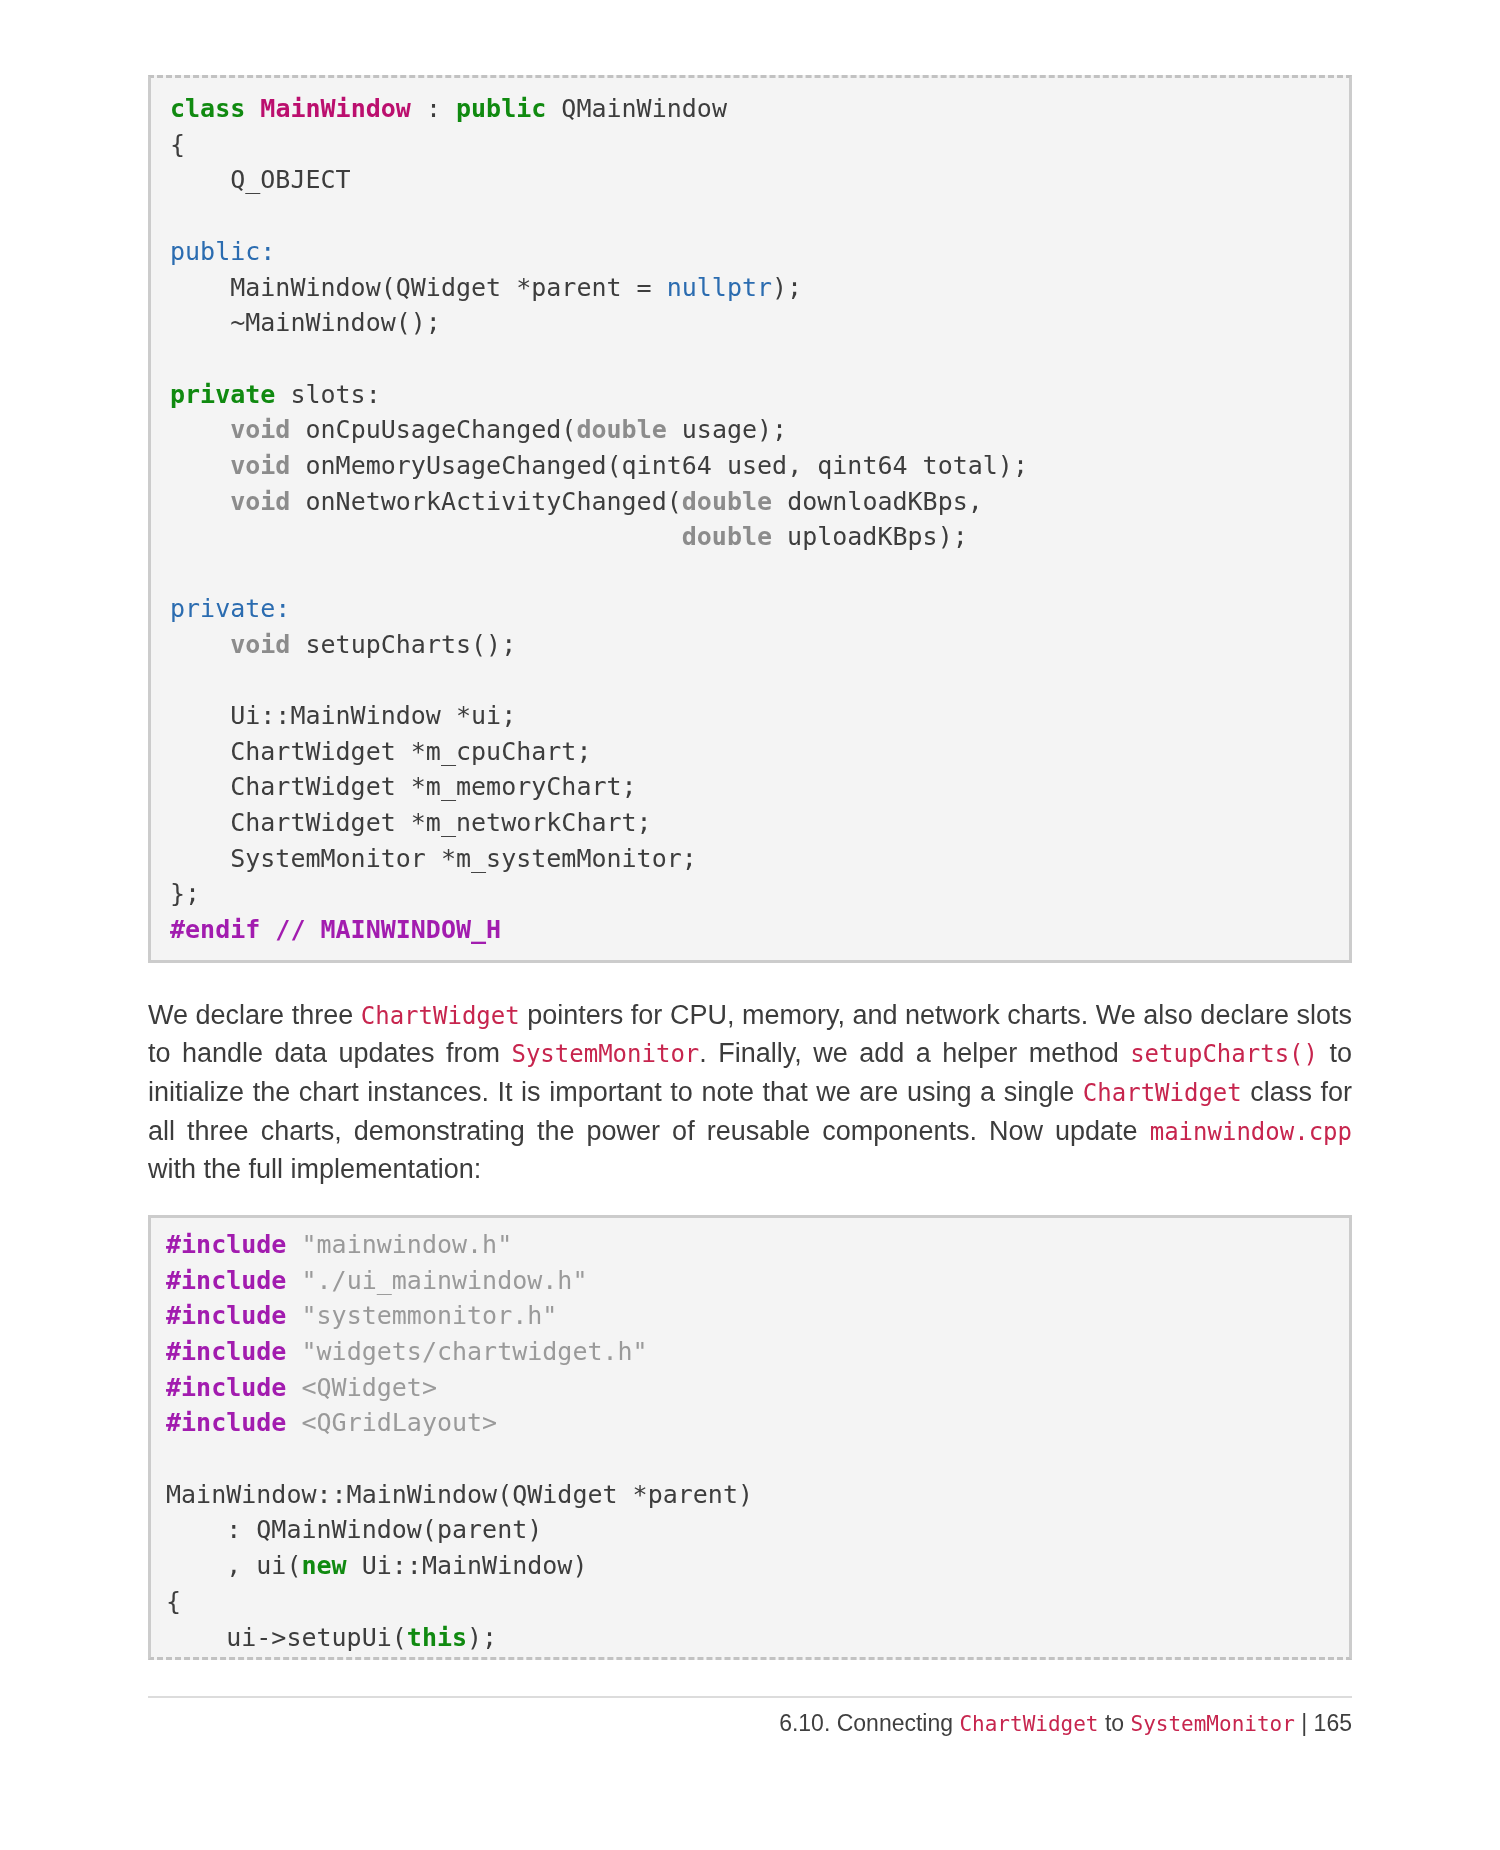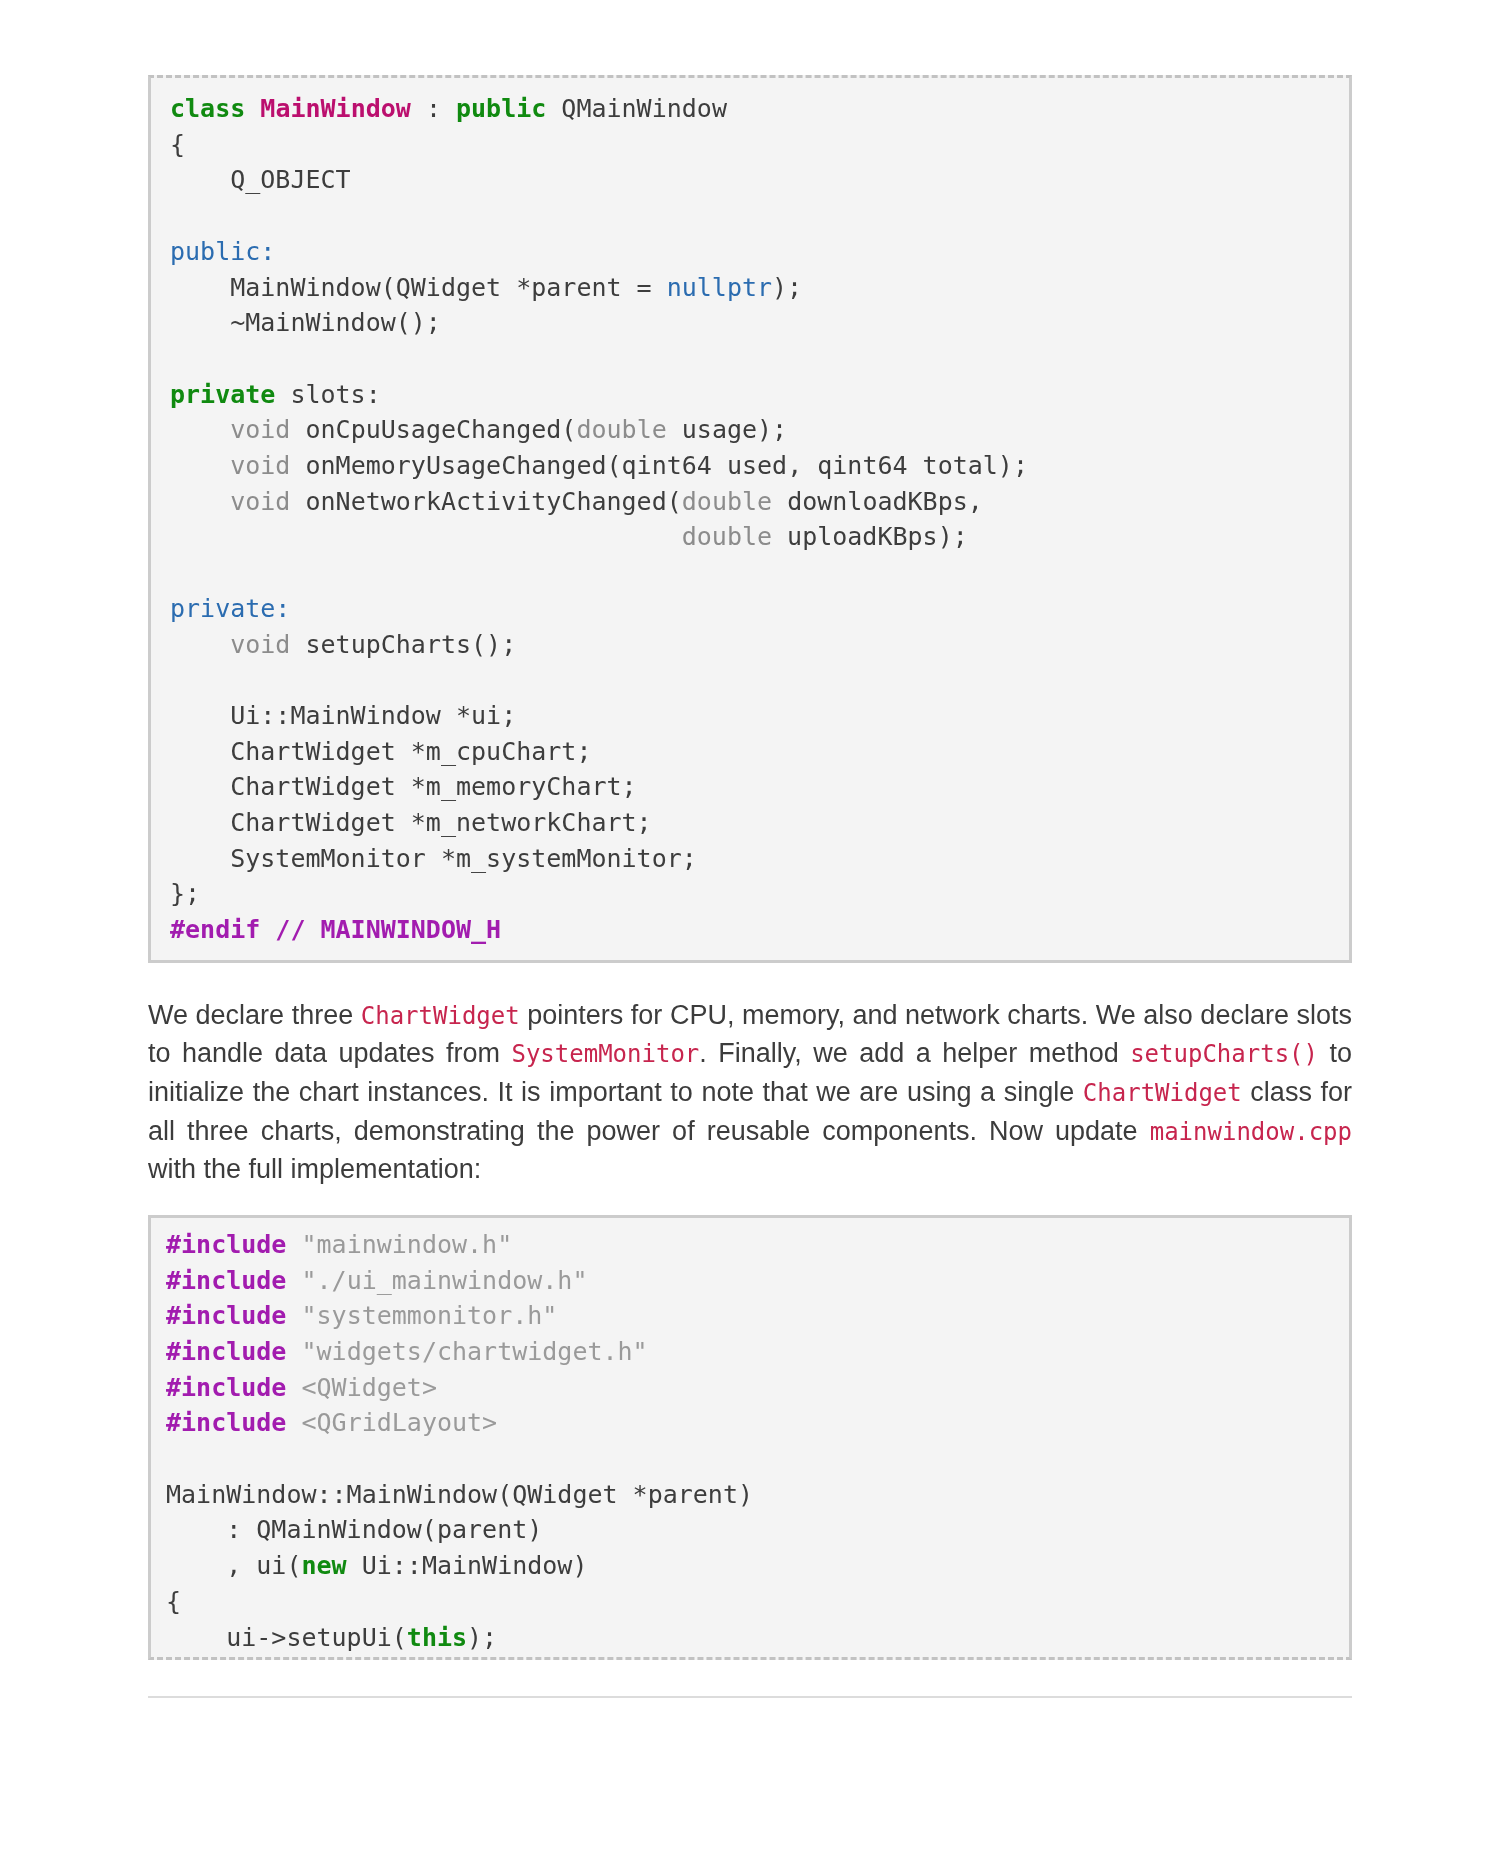--- a/index.html
+++ b/index.html
@@ -34,21 +34,21 @@
   .block-2{
     margin-top:26px;
     border-top:3px solid #cccccc;
     border-bottom:3px dashed #c2c2c2;
     padding:9px 14px 2px 15px;
   }
   .code-line{min-height:35.7px;}
   .tok-kw {color:#108a10;font-weight:bold;}
   .tok-cls{color:#bb0f6e;font-weight:bold;}
   .tok-blu{color:#2b6cb0;margin-top:24px;}
-  .tok-typ{color:#8c8c8c;font-weight:normal;margin-top:14px;}
+  .tok-typ{color:#8c8c8c;font-weight:bold;margin-top:14px;}
   .tok-pre{color:#a21caf;font-weight:bold;}
   .tok-str{color:#9a9a9a;}
   .tok-pl {color:#3d3d3d;}
 
   
   .body-paragraph{
     margin:34px 0 0 0;
     font-size:27px;
     line-height:37.6px;
     color:#3c3c3c;
@@ -95,15 +95,16 @@
 
     <pre class="code-block block-1"><div class="code-line"><span class="tok-kw">class</span><span class="tok-pl"> </span><span class="tok-cls">MainWindow</span><span class="tok-pl"> : </span><span class="tok-kw">public</span><span class="tok-pl"> QMainWindow</span></div><div class="code-line"><span class="tok-pl">{</span></div><div class="code-line"><span class="tok-pl">    Q_OBJECT</span></div><div class="code-line">&nbsp;</div><div class="code-line"><span class="tok-blu">public:</span></div><div class="code-line"><span class="tok-pl">    MainWindow(QWidget *parent = </span><span class="tok-blu">nullptr</span><span class="tok-pl">);</span></div><div class="code-line"><span class="tok-pl">    ~MainWindow();</span></div><div class="code-line">&nbsp;</div><div class="code-line"><span class="tok-kw">private</span><span class="tok-pl"> slots:</span></div><div class="code-line"><span class="tok-pl">    </span><span class="tok-typ">void</span><span class="tok-pl"> onCpuUsageChanged(</span><span class="tok-typ">double</span><span class="tok-pl"> usage);</span></div><div class="code-line"><span class="tok-pl">    </span><span class="tok-typ">void</span><span class="tok-pl"> onMemoryUsageChanged(qint64 used, qint64 total);</span></div><div class="code-line"><span class="tok-pl">    </span><span class="tok-typ">void</span><span class="tok-pl"> onNetworkActivityChanged(</span><span class="tok-typ">double</span><span class="tok-pl"> downloadKBps,</span></div><div class="code-line"><span class="tok-pl">                                  </span><span class="tok-typ">double</span><span class="tok-pl"> uploadKBps);</span></div><div class="code-line">&nbsp;</div><div class="code-line"><span class="tok-blu">private:</span></div><div class="code-line"><span class="tok-pl">    </span><span class="tok-typ">void</span><span class="tok-pl"> setupCharts();</span></div><div class="code-line">&nbsp;</div><div class="code-line"><span class="tok-pl">    Ui::MainWindow *ui;</span></div><div class="code-line"><span class="tok-pl">    ChartWidget *m_cpuChart;</span></div><div class="code-line"><span class="tok-pl">    ChartWidget *m_memoryChart;</span></div><div class="code-line"><span class="tok-pl">    ChartWidget *m_networkChart;</span></div><div class="code-line"><span class="tok-pl">    SystemMonitor *m_systemMonitor;</span></div><div class="code-line"><span class="tok-pl">};</span></div><div class="code-line"><span class="tok-pre">#endif // MAINWINDOW_H</span></div></pre>
 
     <p class="body-paragraph">We declare three <code>ChartWidget</code> pointers for CPU, memory, and network charts. We also declare slots to handle data updates from <code>SystemMonitor</code>. Finally, we add a helper method <code>setupCharts()</code> to initialize the chart instances. It is important to note that we are using a single <code>ChartWidget</code> class for all three charts, demonstrating the power of reusable components. Now update <code>mainwindow.cpp</code> with the full implementation:</p>
 
 
     <pre class="code-block block-2"><div class="code-line"><span class="tok-pre">#include</span><span class="tok-pl"> </span><span class="tok-str">"mainwindow.h"</span></div><div class="code-line"><span class="tok-pre">#include</span><span class="tok-pl"> </span><span class="tok-str">"./ui_mainwindow.h"</span></div><div class="code-line"><span class="tok-pre">#include</span><span class="tok-pl"> </span><span class="tok-str">"systemmonitor.h"</span></div><div class="code-line"><span class="tok-pre">#include</span><span class="tok-pl"> </span><span class="tok-str">"widgets/chartwidget.h"</span></div><div class="code-line"><span class="tok-pre">#include</span><span class="tok-pl"> </span><span class="tok-str">&lt;QWidget&gt;</span></div><div class="code-line"><span class="tok-pre">#include</span><span class="tok-pl"> </span><span class="tok-str">&lt;QGridLayout&gt;</span></div><div class="code-line">&nbsp;</div><div class="code-line"><span class="tok-pl">MainWindow::MainWindow(QWidget *parent)</span></div><div class="code-line"><span class="tok-pl">    : QMainWindow(parent)</span></div><div class="code-line"><span class="tok-pl">    , ui(</span><span class="tok-kw">new</span><span class="tok-pl"> Ui::MainWindow)</span></div><div class="code-line"><span class="tok-pl">{</span></div><div class="code-line"><span class="tok-pl">    ui-&gt;setupUi(</span><span class="tok-kw">this</span><span class="tok-pl">);</span></div></pre>
 
     <hr class="footer-rule">
 
+    <div class="footer-text">6.10. Connecting <code>ChartWidget</code> to <code>SystemMonitor</code> | 165</div>
 
   </div>
 </div>
 
 </body></html>

